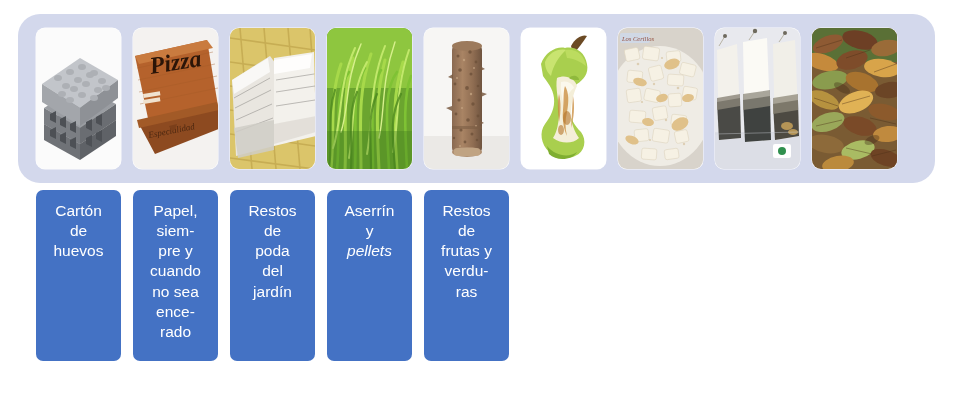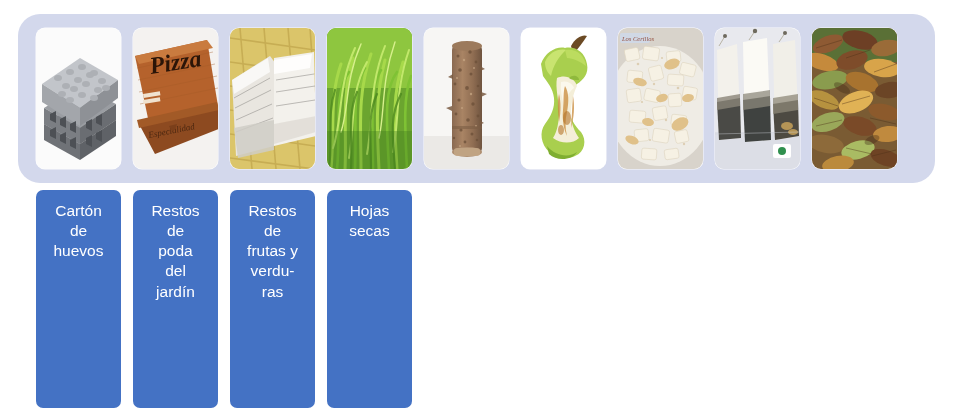--- a/index.html
+++ b/index.html
@@ -67,21 +67,21 @@
     position: absolute;
     left: 36px;
     top: 190px;
     width: 884px;
     height: 213px;
     display: flex;
     gap: 12px;
   }
   .label-bar {
     width: 85px;
-    height: 218px;
+    height: 171px;
     flex: 0 0 85px;
     background: #4472c4;
     border-radius: 7px;
     color: #ffffff;
     text-align: center;
     font-size: 15.5px;
     line-height: 1.30;
     padding: 11px 4px 0 4px;
     box-sizing: border-box;
     word-break: break-word;
@@ -485,27 +485,35 @@
         </svg>
       </div>
     </div>
 
   </div>
 
   <div class="label-row">
     <div class="label-bar">Cartón
 de
 huevos</div>
+    <div class="label-bar">Papel,
+siem-
+pre y
+cuando
+no sea
+ence-
+rado</div>
     <div class="label-bar">Restos
 de
 poda
 del
 jardín</div>
+    <div class="label-bar"><span>Aserrín
+y
+</span><span class="ital">pellets</span></div>
     <div class="label-bar">Restos
 de
 frutas y
 verdu-
 ras</div>
-    <div class="label-bar">Hojas
-secas</div>
   </div>
 
 </div>
 
 </body></html>

